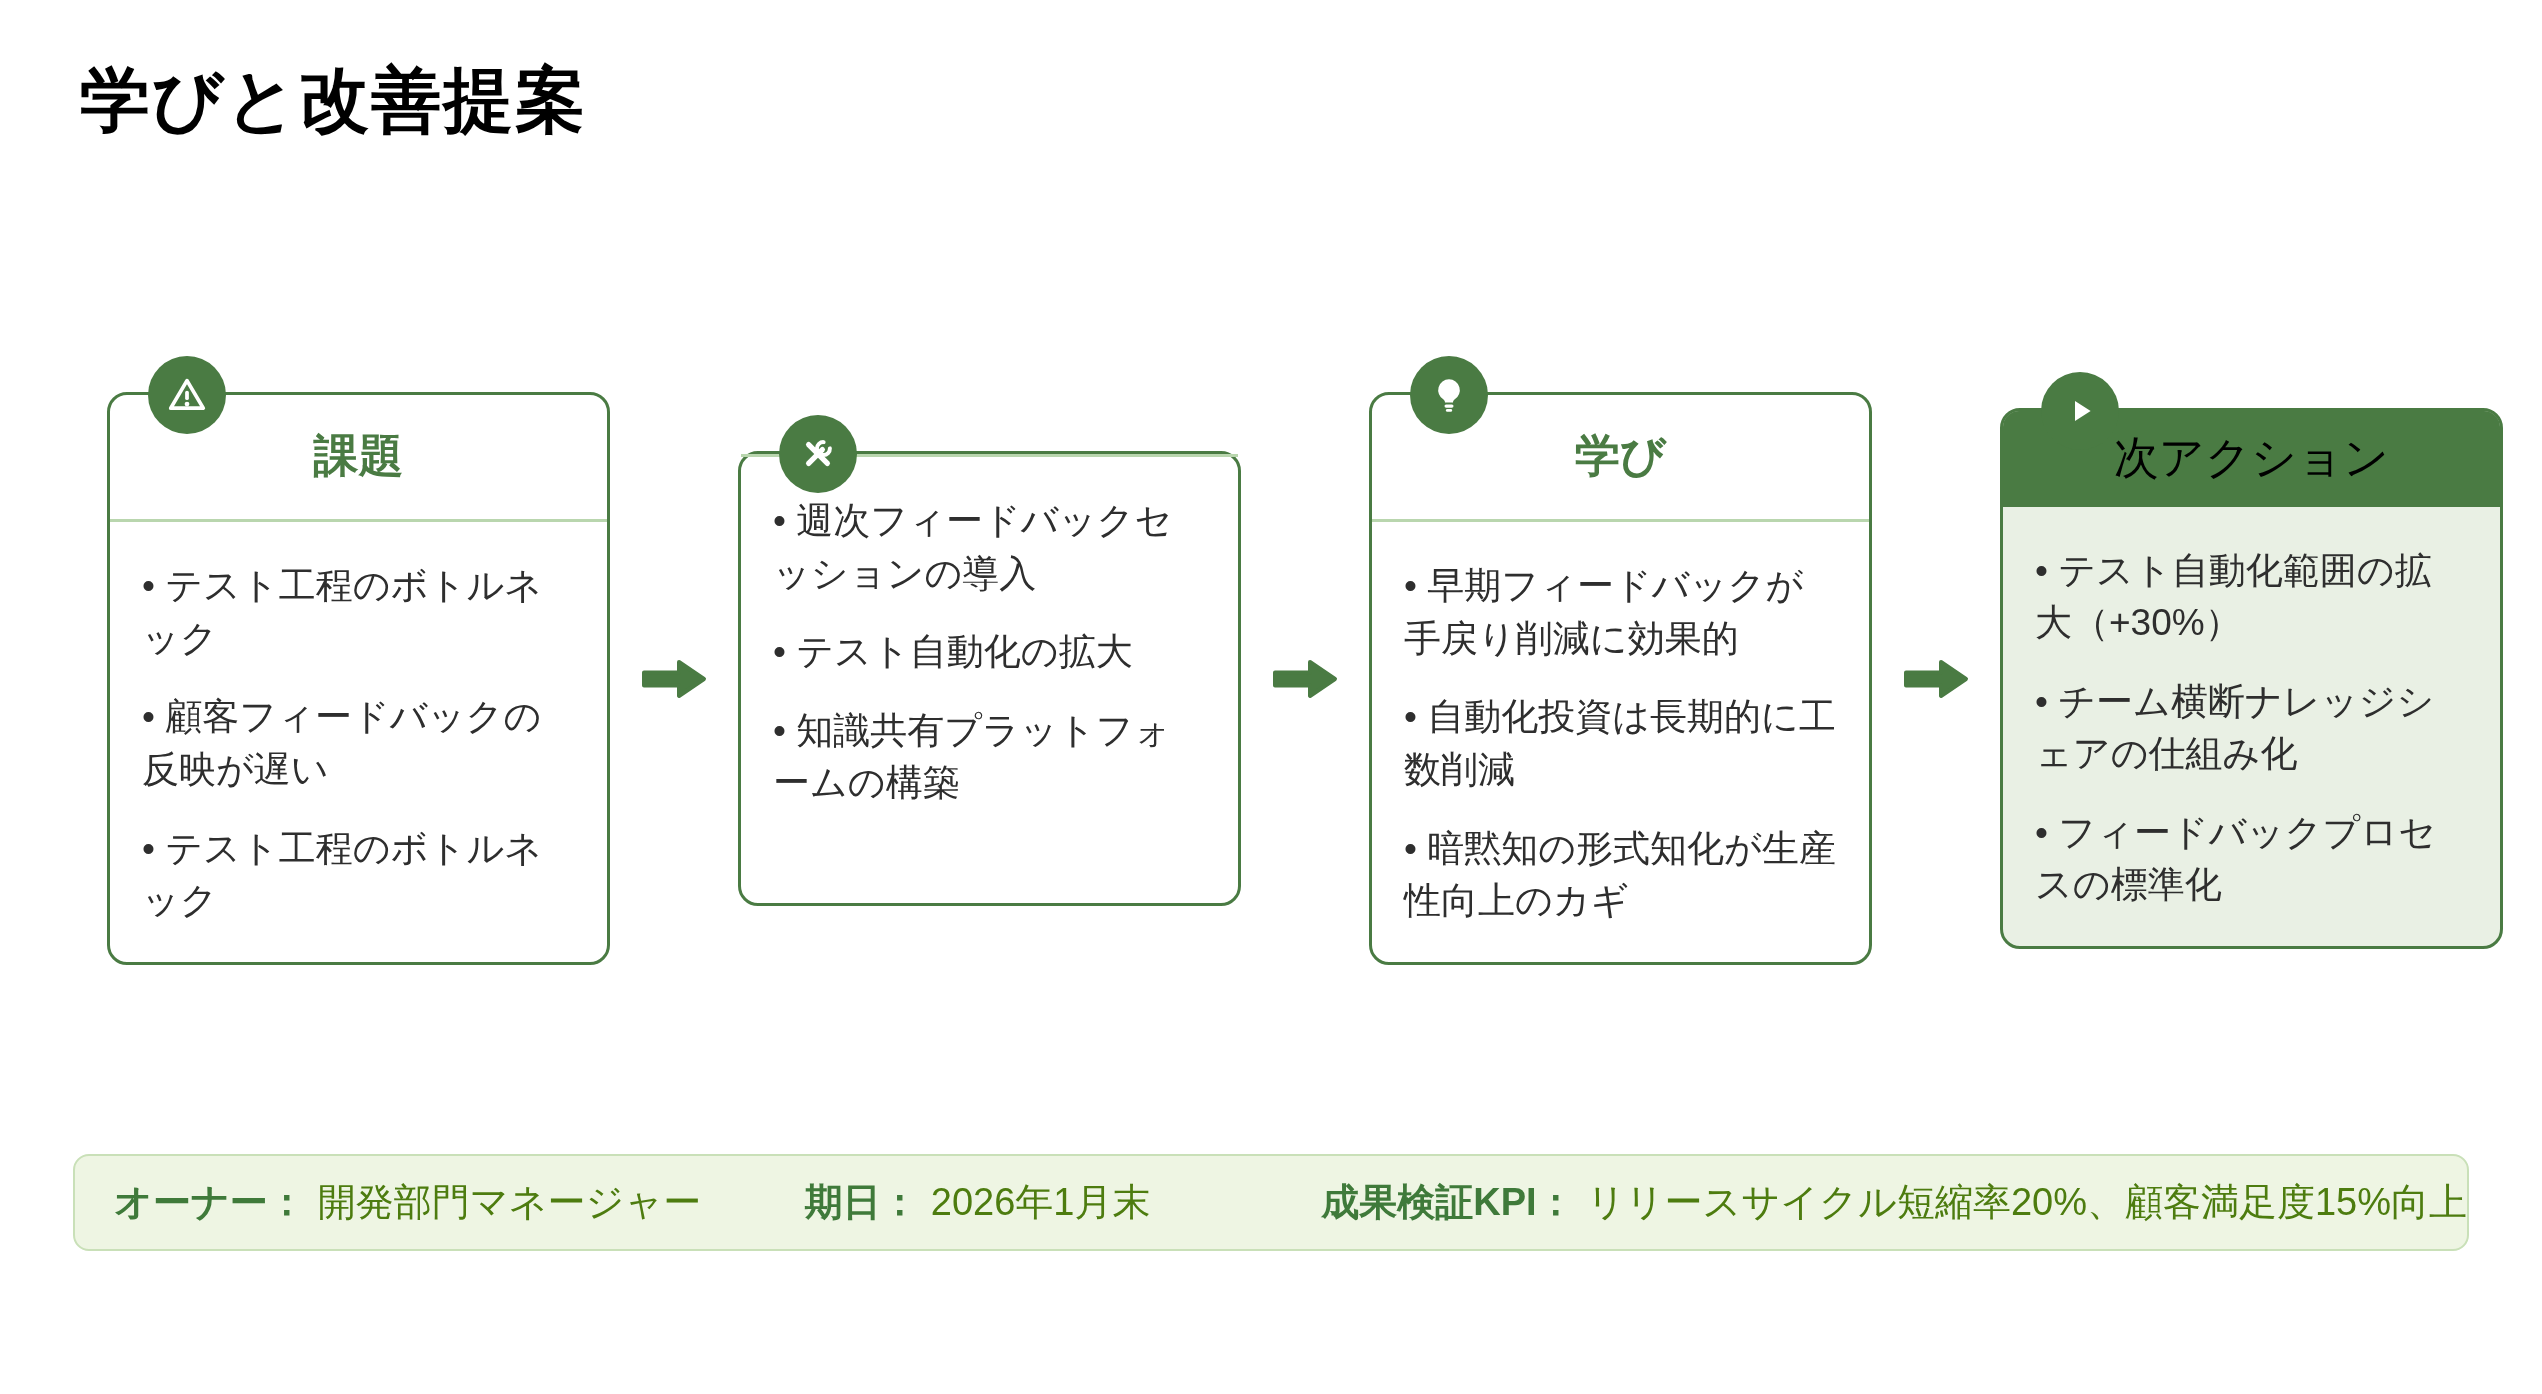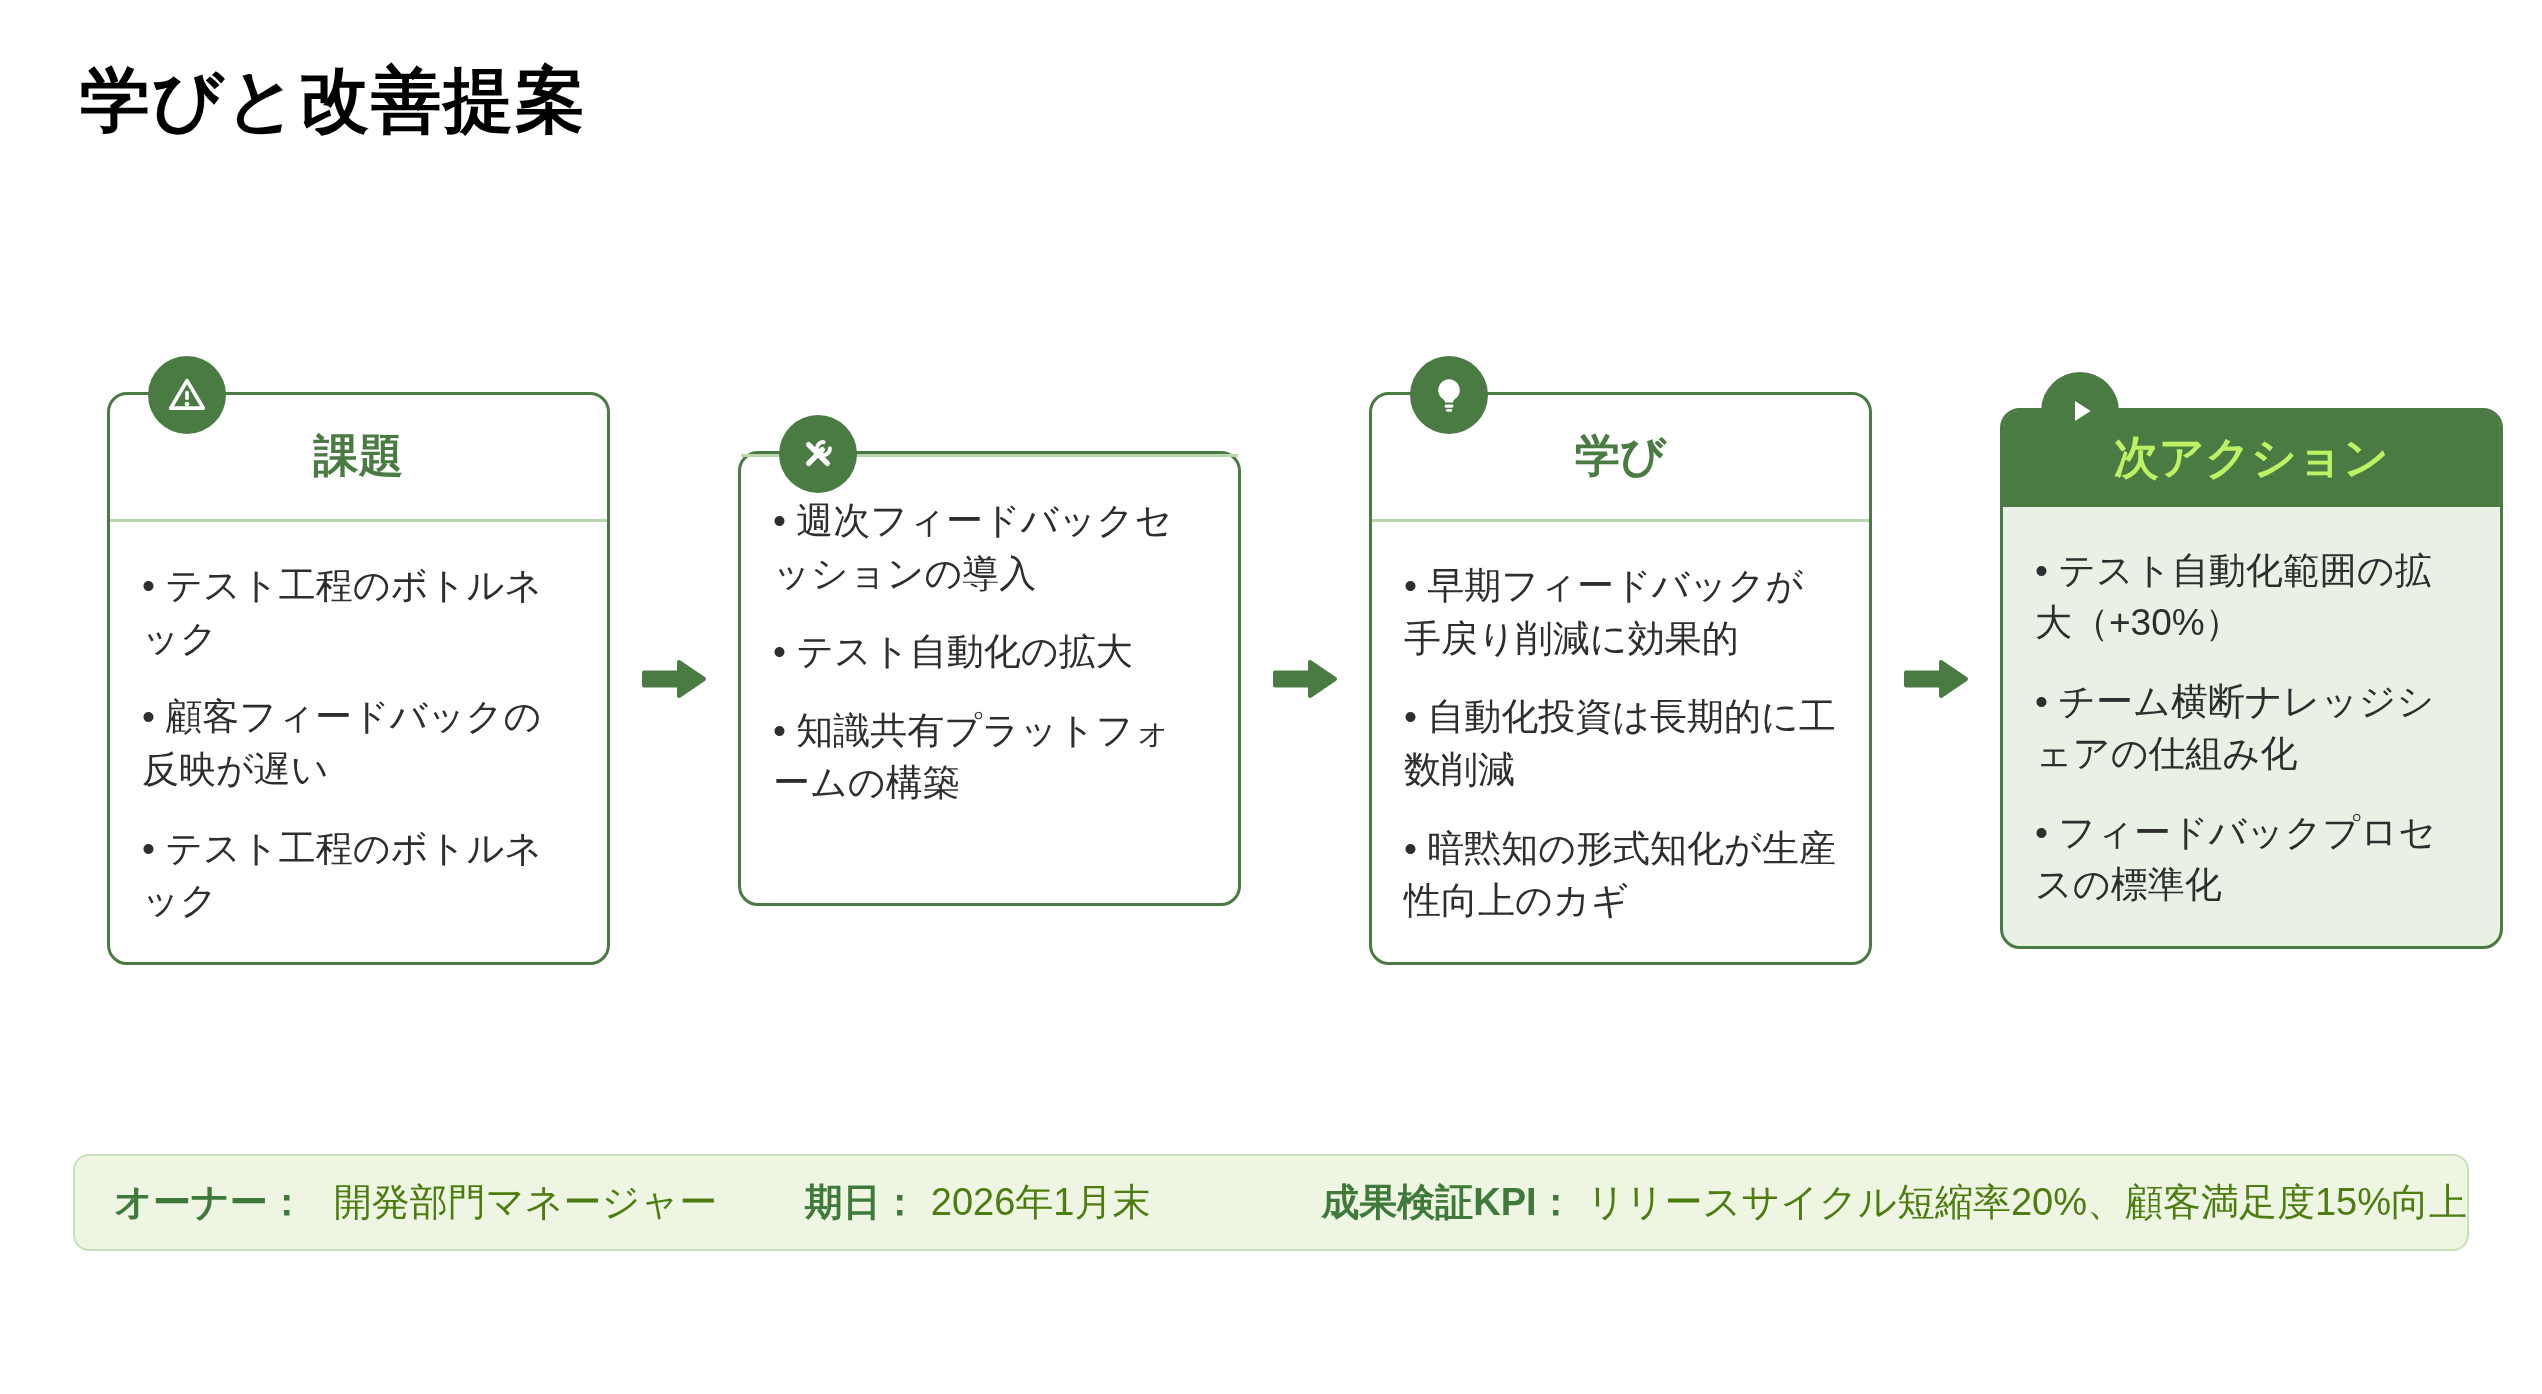--- a/index.html
+++ b/index.html
@@ -39,36 +39,36 @@
   .divider{border-top:3px solid #b9d6ae;width:100%;}
   .cbody{padding:38px 32px 34px;flex:1;}
   .bullet{
     font-size:37px;line-height:1.42;color:#2e2e2e;margin:0 0 26px 0;
   }
   .bullet:last-child{margin-bottom:0;}
   .bullet::before{content:"• ";}
 
   .card.solid .cheader{
     margin:0;background:#4a7b43;border-radius:16px 16px 0 0;
-    text-align:center;color:#bef264;font-size:45px;font-weight:700;
+    text-align:center;color:#000000;font-size:45px;font-weight:400;
     padding:22px 10px 24px;line-height:1.1;
   }
   .card.solid{background:#e9f0e4;}
   .card.solid .cbody{border-radius:0 0 16px 16px;}
 
   .arrow{width:66px;height:46px;display:flex;align-items:center;justify-content:center;}
   .arrow svg{display:block;width:66px;height:46px;}
 
   .summary{
     position:absolute;left:73px;top:1154px;width:2396px;height:97px;box-sizing:border-box;
     background:#eef5e3;border:2px solid #c9e0b8;border-radius:16px;
     display:flex;align-items:center;padding-left:39px;
   }
   .fcell{display:flex;align-items:baseline;white-space:nowrap;}
-  .fcell.f1{width:777px;gap:16px;}
+  .fcell.f1{width:777px;}
   .fcell.f2{width:581px;}
   .fcell.f3{flex:1;}
   .flabel{font-size:38px;font-weight:700;color:#3f7a3a;margin-right:12px;}
   .fvalue{font-size:38px;color:#4d7c0f;}
 </style>
 </head>
 <body>
 
 <div class="slide">
 

